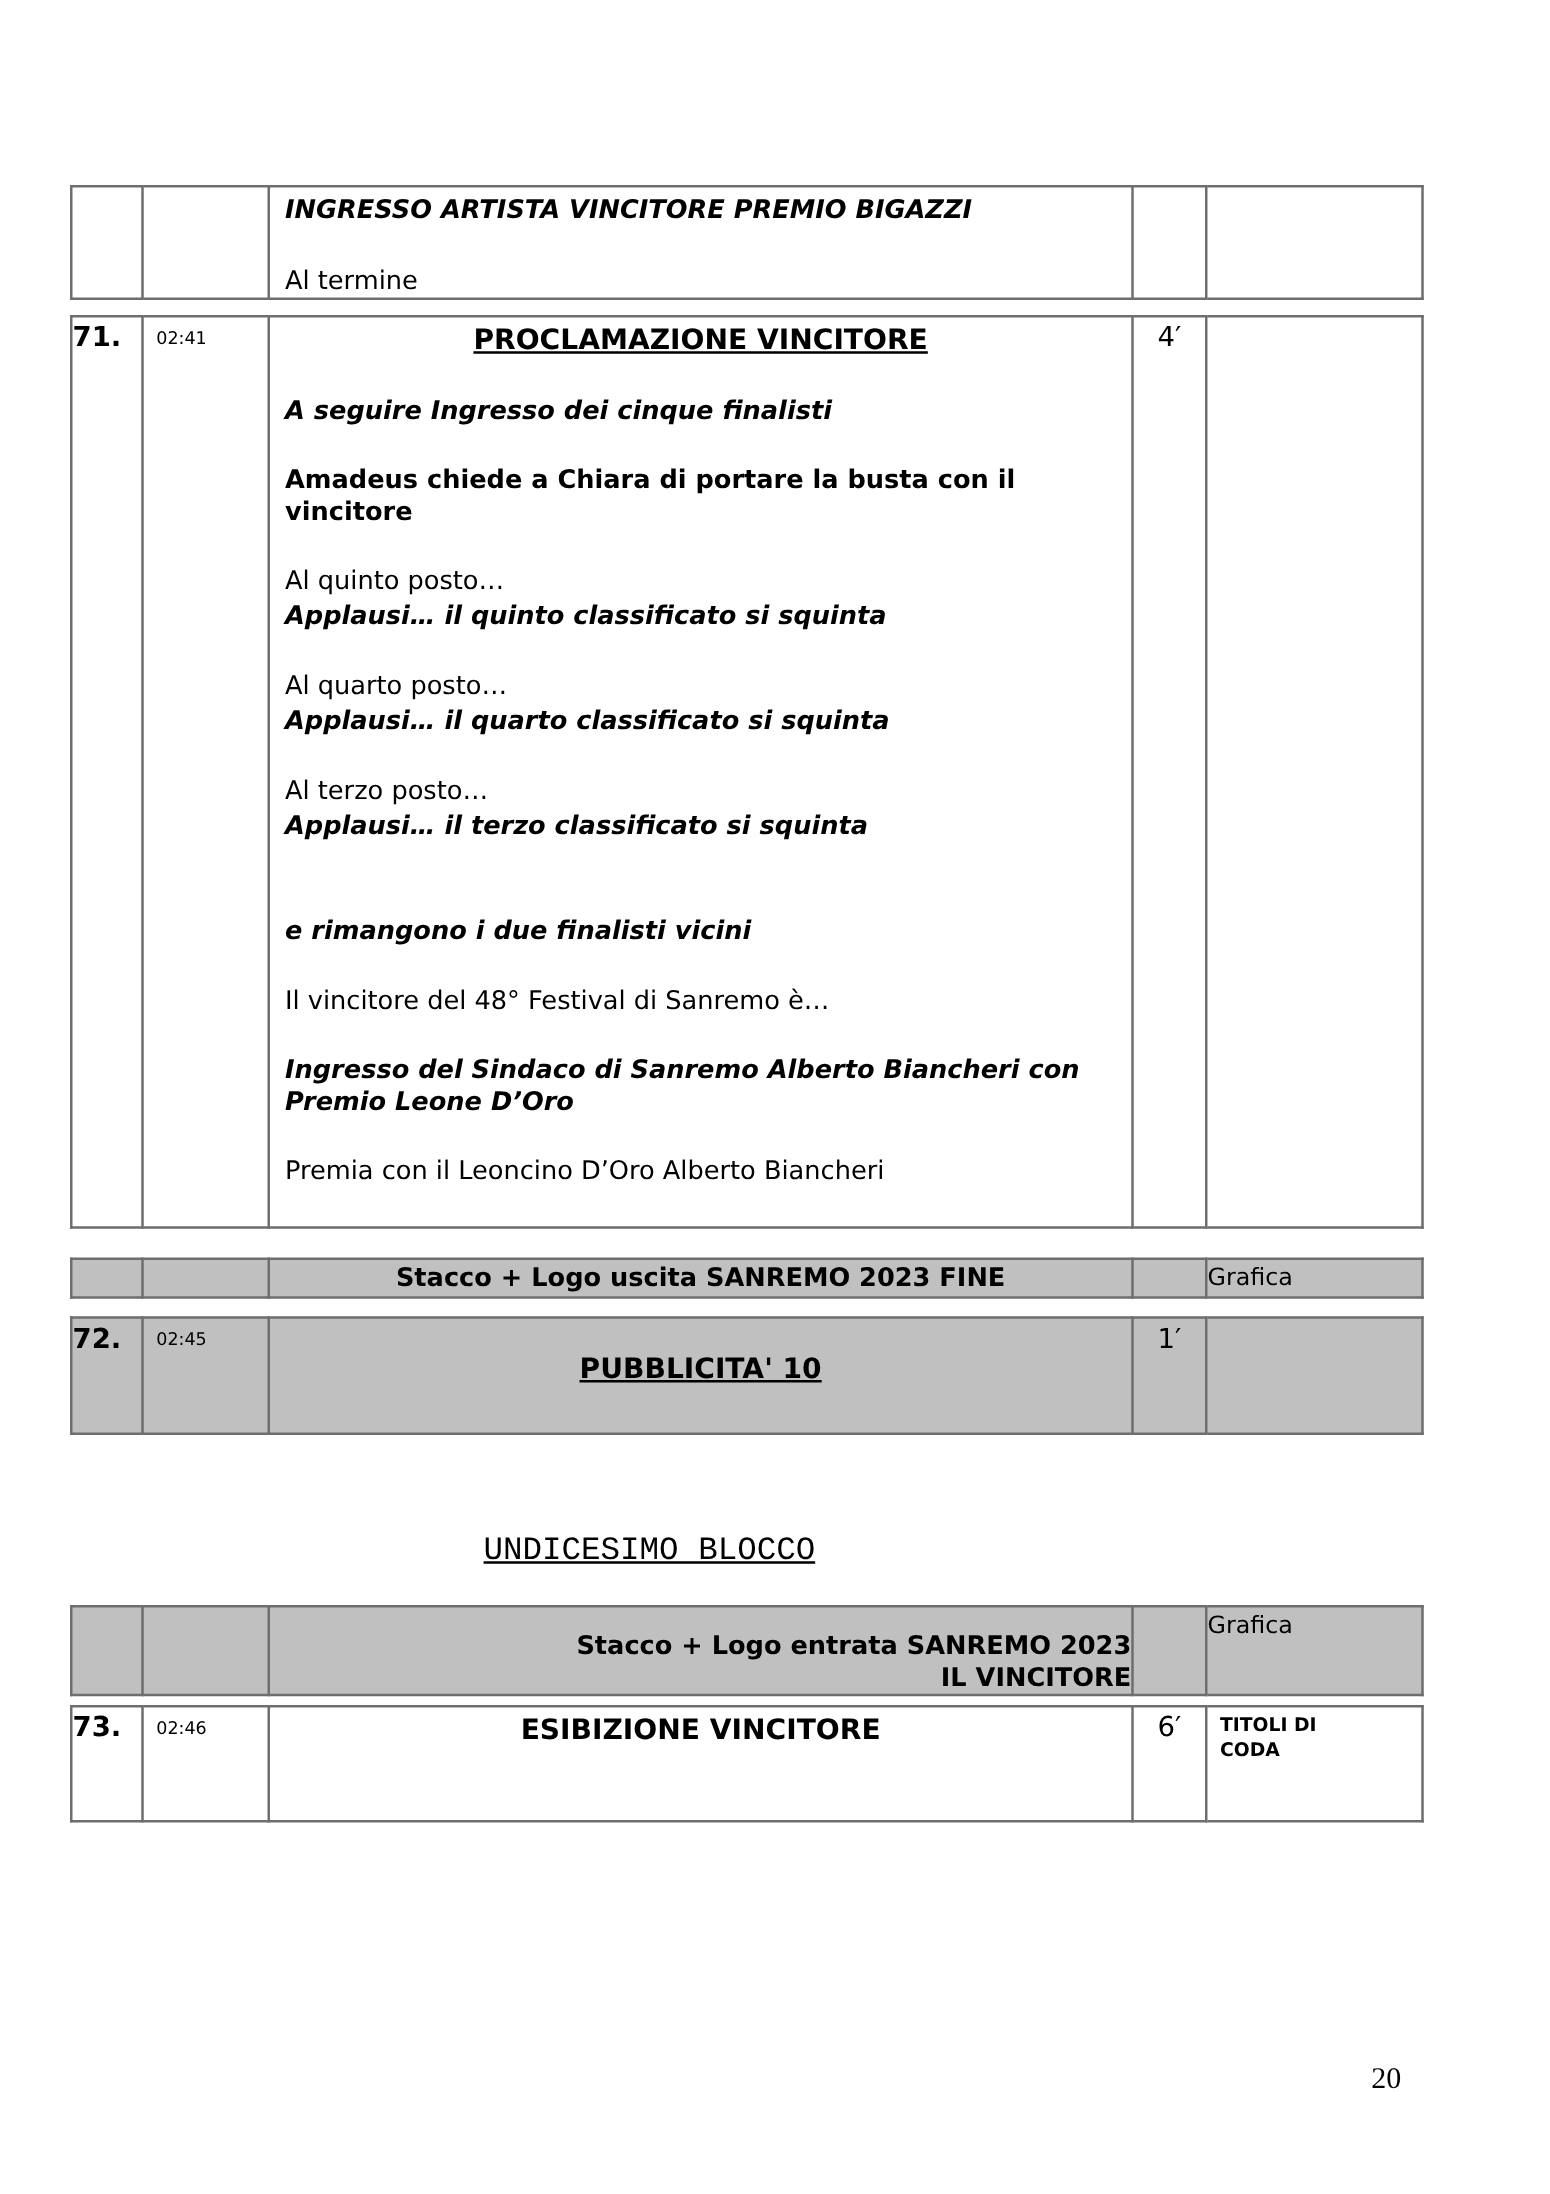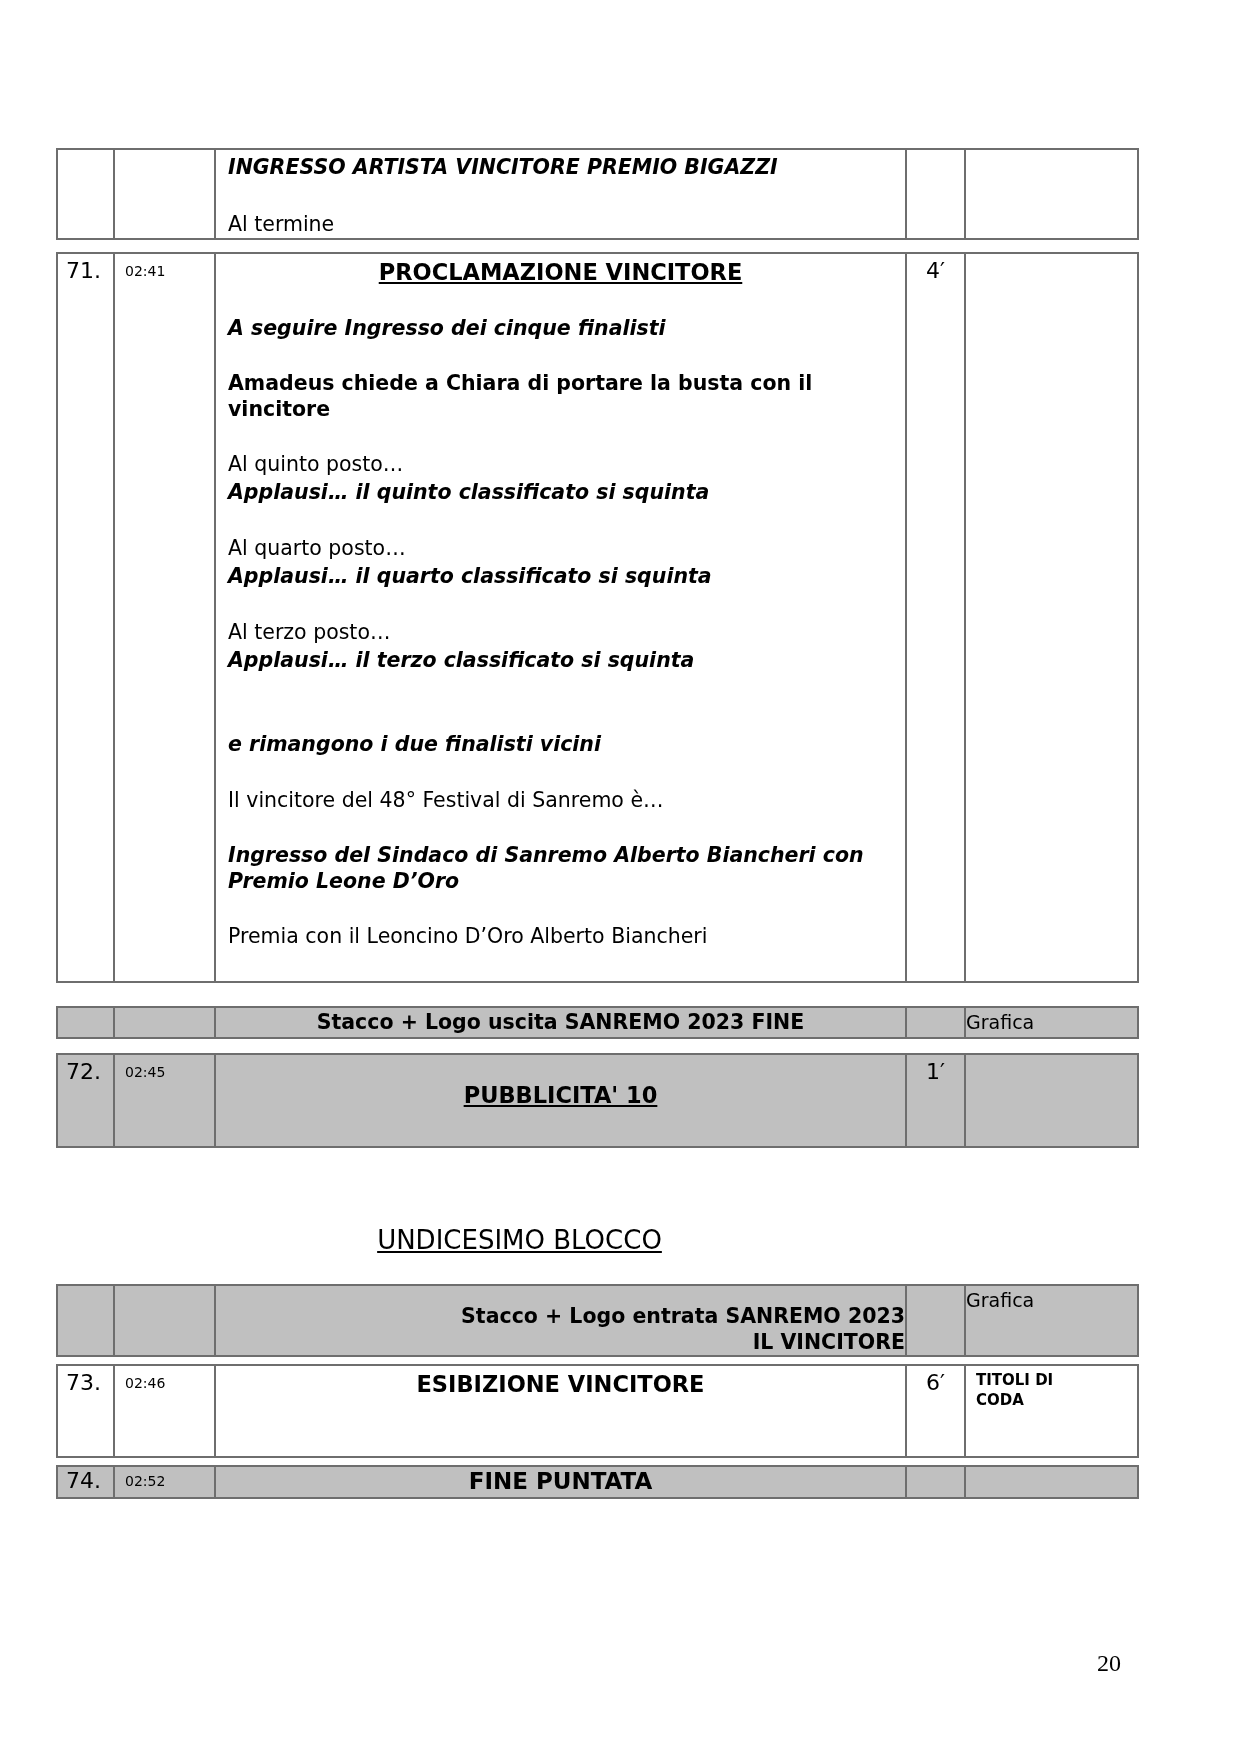--- a/index.html
+++ b/index.html
@@ -3,33 +3,33 @@
 <meta charset="utf-8">
 <style>
   html, body { margin: 0; padding: 0; background: #ffffff; }
   body { width: 1240px; height: 1755px; position: relative; overflow: hidden;
          font-family: "DejaVu Sans", sans-serif; color: #000; }
   .tbl { position: absolute; left: 56px; width: 1011px; border-collapse: collapse;
          table-layout: fixed; }
   .tbl td { border: 2px solid #6e6e6e; vertical-align: top; padding: 0; }
   .gray td { background: #c0c0c0; }
   .c1 { width: 57px; } .c2 { width: 101px; } .c3 { width: 691px; } .c4 { width: 59px; } .c5 { width: 173px; }
-  .num { font-weight: normal; font-size: 22px; text-align: center; padding: 4px 4px 0 0 !important; line-height: 26px; }
+  .num { font-weight: bold; font-size: 22px; text-align: left; padding: 4px 4px 0 0 !important; line-height: 26px; }
   .time { font-size: 14px; padding: 4px 0 0 10px !important; line-height: 26px; }
   .dur { font-size: 22px; text-align: center; padding: 4px 0 0 0 !important; line-height: 26px; }
   .body { padding: 4px 12px 0 12px !important; font-size: 20.5px; line-height: 28px; }
   .center-title { text-align: center; font-weight: bold; font-size: 22.5px; line-height: 28px; }
   .ul { text-decoration: underline; }
   .bi { font-weight: bold; font-style: italic; }
   .b { font-weight: bold; }
   .gap { height: 28px; }
   .grafica { font-size: 19px; padding-top: 2px !important; line-height: 24px; }
   .small-b { font-weight: bold; font-size: 15px; line-height: 20px; padding: 4px 8px 0 10px !important; }
   .heading { position: absolute; top: 1225px; left: 0; width: 1039px; text-align: center;
-             font-size: 26px; text-decoration: underline; }
+             font-size: 26px; text-decoration: underline; font-family: Liberation Mono, monospace; }
   .pageno { position: absolute; left: 1097px; top: 1650px; font-family: "Liberation Serif", serif; font-size: 24px; }
   .row74 td { height: 29px; }
   .row74 .center-title { font-size: 23px; line-height: 29px; }
 </style>
 </head>
 <body>
 
 <table class="tbl" style="top:148px;">
   <colgroup>
       <col class="c1">
@@ -187,23 +187,16 @@
 
 <table class="tbl gray" style="top:1465px;">
   <colgroup>
       <col class="c1">
       <col class="c2">
       <col class="c3">
       <col class="c4">
       <col class="c5">
     </colgroup>
   <tbody>
-      <tr class="row74">
-    <td class="num" style="padding-top:1px !important;">74.</td>
-    <td class="time" style="padding-top:1px !important;">02:52</td>
-    <td class="center-title">FINE PUNTATA</td>
-    <td></td>
-    <td></td>
-  </tr>
 </tbody>
   </table>
 
 <div class="pageno">20</div>
 
 </body></html>

